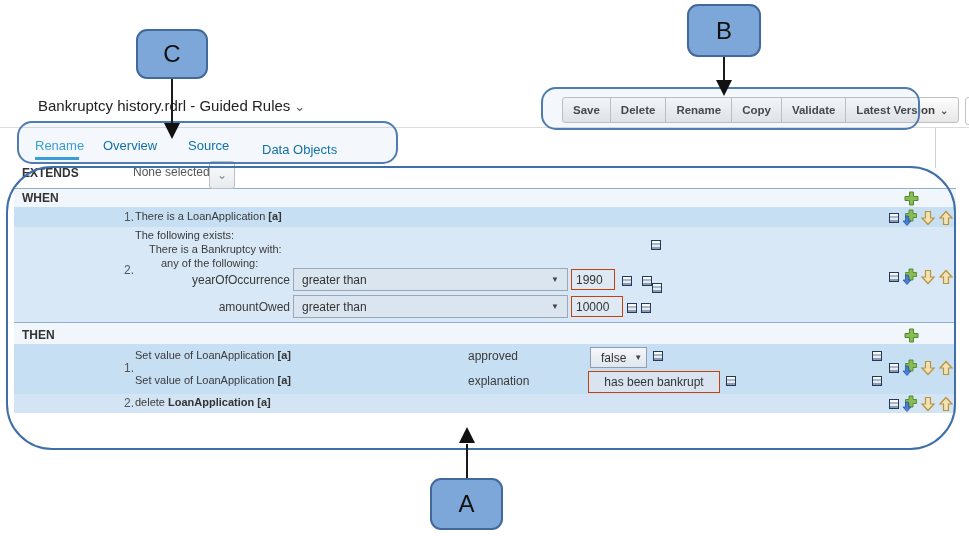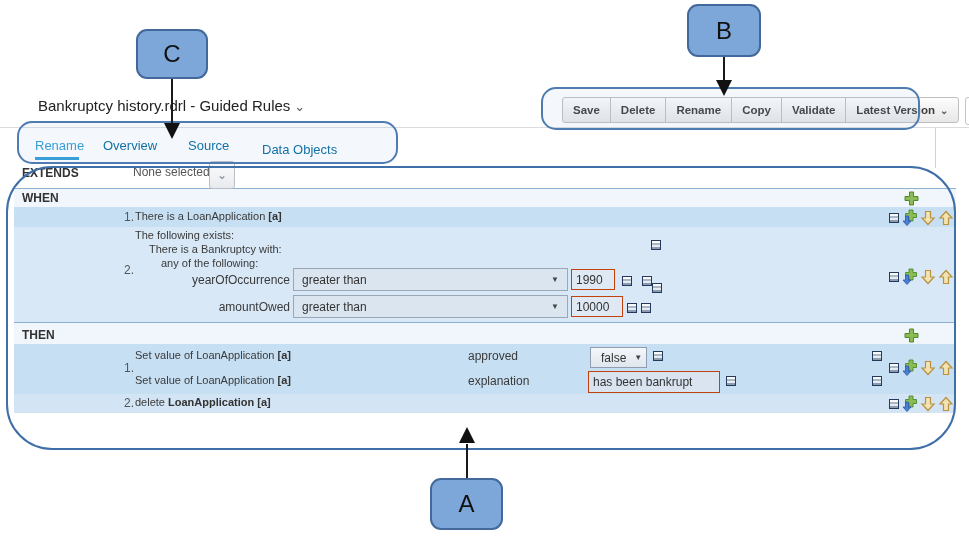--- a/index.html
+++ b/index.html
@@ -203,21 +203,21 @@
       <span>false</span>
       <span class="sel-arrow">▼</span>
     </div>
     <span class="win abs" style="left:639px;top:7px;"></span>
     <span class="win abs" style="left:858px;top:7px;"></span>
 
     <div class="abs rule-text" style="left:121px;top:30px;">
       <span>Set value of LoanApplication</span>&nbsp;<b>[a]</b>
     </div>
     <div class="abs field-label" style="left:454px;top:30px;">explanation</div>
-    <input class="abs val-input" style="left: 574px; top: 27px; width: 132px; height: 22px; background: rgb(217, 228, 240);" value="has been bankrupt">
+    <input class="abs val-input" style="left: 574px; top: 27px; width: 132px; height: 22px; background: rgb(217, 228, 240); text-align: center;" value="has been bankrupt">
     <span class="win abs" style="left:712px;top:32px;"></span>
     <span class="win abs" style="left:858px;top:32px;"></span>
 
     <div class="abs icon-cluster" style="right:2px;top:15px;">
       <span class="win"></span>
       <svg class="icn" width="17" height="17" viewBox="0 0 17 17">
         <path d="M8 1h4v3.5h3.5V8.5H12V12H8V8.5H4.5V4.5H8z" fill="#8abb55" stroke="#4e8a2a" stroke-width="0.9"></path>
         <path d="M4.5 7v5H2l4 4.5L10 12H7.5V7z" fill="#4a7fd4" stroke="#2a57a8" stroke-width="0.8"></path>
       </svg>
       <svg class="icn" width="16" height="16" viewBox="0 0 16 16">

